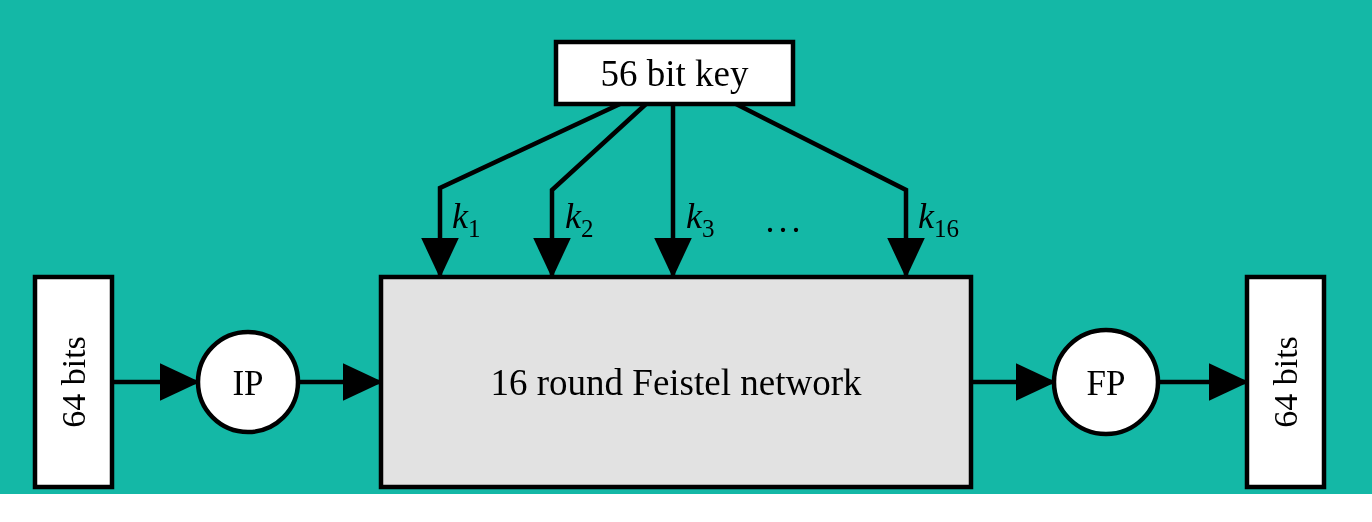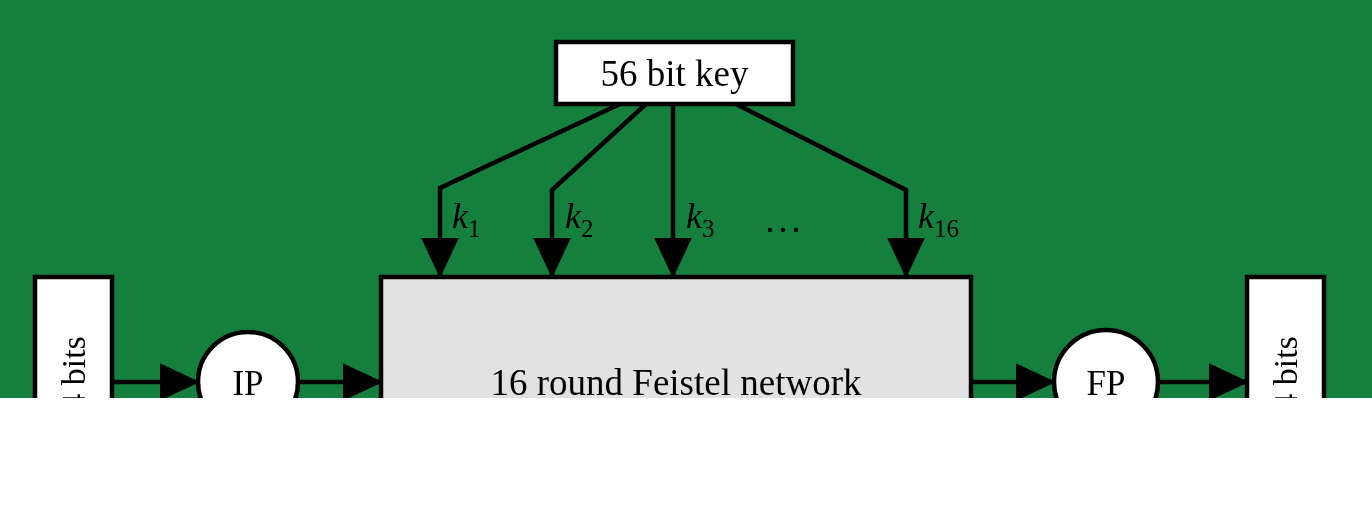--- a/index.html
+++ b/index.html
@@ -7,22 +7,22 @@
     margin: 0;
     padding: 0;
     background: #ffffff;
   }
   body {
     font-family: "Liberation Serif", "DejaVu Serif", serif;
   }
   #canvas {
     position: relative;
     width: 1372px;
-    height: 398px;
-    background: #15803d;
+    height: 494px;
+    background: #14b8a6;
     overflow: hidden;
   }
   #diagram-svg {
     position: absolute;
     left: 0;
     top: 0;
     width: 1372px;
     height: 522px;
   }
   .box-label {

